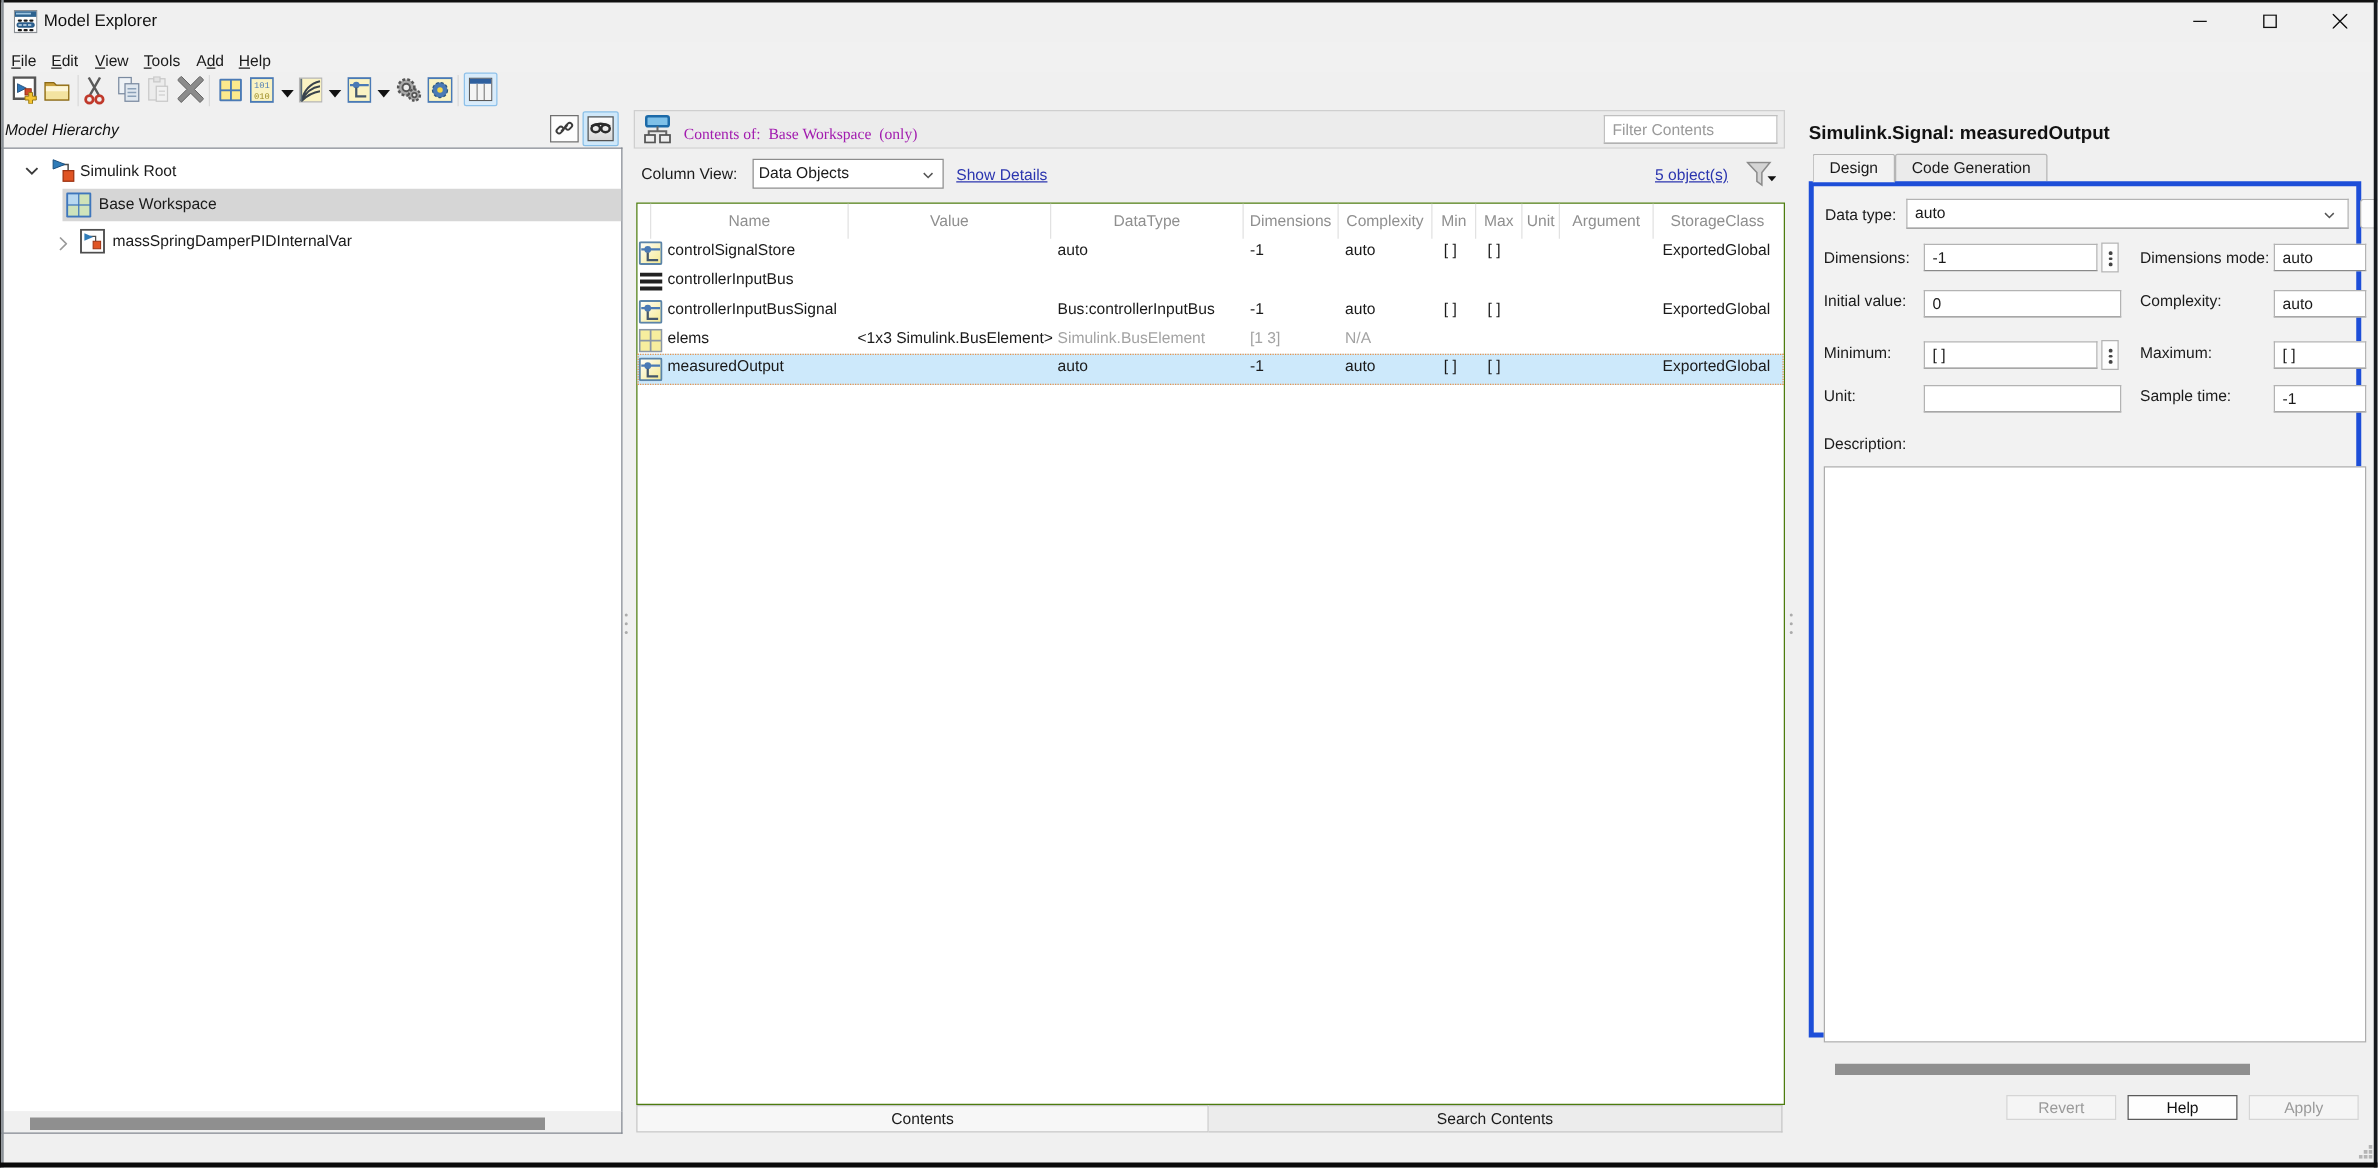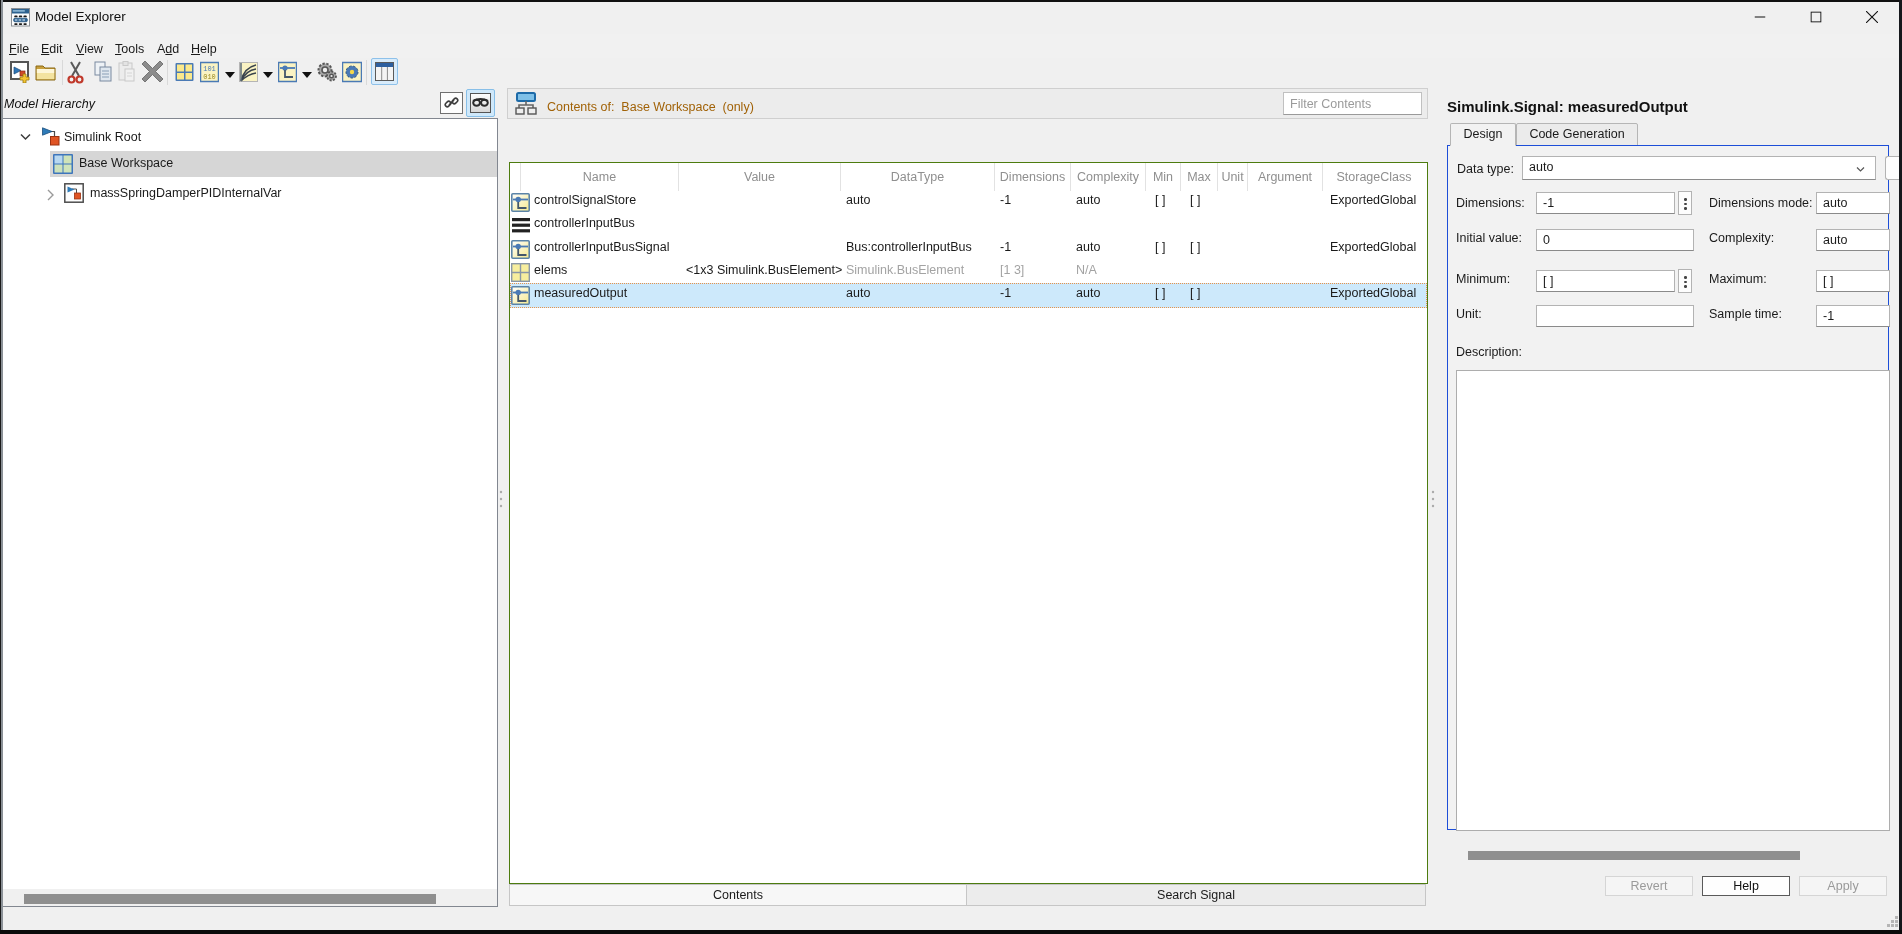--- a/index.html
+++ b/index.html
@@ -36,21 +36,21 @@
 #lp-tree { position:absolute; left:0; top:118px; width:498px; height:771px; background:#fff; border:1px solid #828790; border-bottom:none; }
 #lp-scroll { position:absolute; left:0; top:889px; width:498px; height:18px; background:#f0f0f0; border:1px solid #828790; border-top:none; }
 #lp-thumb { position:absolute; left:23px; top:5px; width:412px; height:10px; background:#8f8f8f; }
 .treerow { position:absolute; left:10px; height:26px; width:560px; }
 .tr-sel { background:#d6d6d6; }
 .tr-label { position:absolute; top:5px; font-size:12.5px; color:#1a1a1a; }
 
 
 #mp { position:absolute; left:507px; top:88px; width:921px; height:820px; }
 #mp-cbar { position:absolute; left:0; top:0; width:921px; height:31px; background:#ececec; border:1px solid #cfcfcf; }
-#mp-cbar-text { position:absolute; left:39px; top:11px; color:#a16207; }
+#mp-cbar-text { position:absolute; left:39px; top:11px; color:#a21caf;font-family:Liberation Serif, serif; }
 #mp-filter { position:absolute; left:776px; top:4px; width:139px; height:23px; background:#fff; border:1px solid #c0c0c0; border-bottom:1px solid #9a9a9a; }
 #mp-filter span { position:absolute; left:6px; top:4px; color:#9a9a9a; }
 #mp-colview { position:absolute; left:0; top:31px; width:921px; height:43px; background:#f0f0f0; }
 #cv-label { position:absolute; left:6px; top:13px; }
 #cv-combo { position:absolute; left:95px; top:8px; width:153px; height:24px; background:#fff; border:1px solid #8c8c8c; }
 #cv-combo span { position:absolute; left:4px; top:3px; }
 .chev { position:absolute; width:9px; height:9px; }
 #sd-link { position:absolute; left:258px; top:14px; color:#2b35af; text-decoration:underline; }
 #obj-link { position:absolute; left:817px; top:14px; color:#2b35af; text-decoration:underline; }
 #mp-table { position:absolute; left:2px; top:74px; width:919px; height:722px; background:#fff; border:1px solid #4d7c0f; }
@@ -61,21 +61,21 @@
 #row-sel { background:#cde9fb; outline:1px dotted #e8934a; outline-offset:-1px;text-align:right; }
 #row-sel .cell { top:3px; }
 #row-sel svg.sig { top:3px !important; }
 #mp-tabs { position:absolute; left:0; top:796px; width:921px; height:24px; }
 .mtab { position:absolute; top:0; height:22px; border:1px solid #c6c6c6; text-align:center; line-height:20px; }
 
 
 #rp { position:absolute; left:1440px; top:88px; width:457px; height:820px; }
 #rp-title { position:absolute; left:7px; top:10px; font-size:15px; font-weight:bold; color:#111; }
 .rtab { position:absolute; top:35px; height:23px; border:1px solid #b5b5b5; text-align:center; border-radius:2px 2px 0 0; line-height:21px; font-size:12.5px; }
-#rp-body { position:absolute; left:7px; top:57px; width:442px; height:685px; background:#f2f2f2; border:1px solid #1d4ed8; }
+#rp-body { position:absolute; left:7px; top:57px; width:442px; height:685px; background:#f2f2f2; border:4px solid #1d4ed8; }
 .rlabel { position:absolute; font-size:12.5px; color:#1a1a1a; }
 .rfield { position:absolute; background:#fff; border:1px solid #b3b3b3; border-bottom:1px solid #8a8a8a; font-size:12.5px; padding:3px 0 0 6px; }
 .dots3 { position:absolute; width:14px; height:24px; background:#fdfdfd; border:1px solid #b3b3b3; }
 .dots3 i { position:absolute; left:5px; width:2.5px; height:2.5px; border-radius:50%; background:#444; }
 #rp-scrollthumb { position:absolute; left:28px; top:763px; width:332px; height:9px; background:#8f8f8f; }
 .rbtn { position:absolute; top:788px; width:88px; height:20px; text-align:center; line-height:18px; font-size:12.5px; }
 #statusbar { position:absolute; left:0; top:908px; width:100%; height:22px; background:#f0f0f0; }
 </style>
 </head>
 <body>
@@ -272,20 +272,35 @@
         <rect x="2" y="1" width="18" height="8" rx="1.5" fill="#7ec0e8" stroke="#1c6aa8" stroke-width="2"></rect>
         <path d="M11,9 V13 M4,17 V13 H18 V17" fill="none" stroke="#666" stroke-width="1.6"></path>
         <rect x="1" y="16" width="8" height="6" fill="#eee" stroke="#555" stroke-width="1.4"></rect>
         <rect x="13" y="16" width="8" height="6" fill="#eee" stroke="#555" stroke-width="1.4"></rect>
       </svg>
       <span id="mp-cbar-text">Contents of:&nbsp; Base Workspace&nbsp; (only)</span>
     </div>
     <div id="mp-filter">
         <span>Filter Contents</span>
       </div>
+    <div id="mp-colview">
+      <span id="cv-label">Column View:</span>
+      <div id="cv-combo">
+          <span>Data Objects</span>
+        <svg class="chev" style="right:7px;top:8px" viewBox="0 0 9 9">
+            <path d="M1,2.5 L4.5,6 L8,2.5" fill="none" stroke="#555" stroke-width="1.2"></path>
+          </svg>
+      </div>
+      <span id="sd-link">Show Details</span>
+      <span id="obj-link">5 object(s)</span>
+      <svg class="abs" style="left:890px;top:10px" width="24" height="21" viewBox="0 0 24 21">
+        <path d="M1,1 H19 L12.5,9 V19 L8.5,16 V9 Z" fill="#d4d4d4" stroke="#8a8a8a" stroke-width="1.2"></path>
+        <path d="M17,12 h7 l-3.5,4 z" fill="#111"></path>
+      </svg>
+    </div>
     <div id="mp-table">
       <div class="hdrcell" style="left:0;width:11px"></div>
       <div class="hdrcell" style="left:11px;width:158px">Name</div>
       <div class="hdrcell" style="left:169px;width:162px">Value</div>
       <div class="hdrcell" style="left:331px;width:154px">DataType</div>
       <div class="hdrcell" style="left:485px;width:76px">Dimensions</div>
       <div class="hdrcell" style="left:561px;width:75px">Complexity</div>
       <div class="hdrcell" style="left:636px;width:35px">Min</div>
       <div class="hdrcell" style="left:671px;width:37px">Max</div>
       <div class="hdrcell" style="left:708px;width:30px">Unit</div>
@@ -343,21 +358,21 @@
         <span class="cell" style="left:336px">auto</span>
         <span class="cell" style="left:490px">-1</span>
         <span class="cell" style="left:566px">auto</span>
         <span class="cell" style="left:645px">[ ]</span>
         <span class="cell" style="left:680px">[ ]</span>
         <span class="cell" style="left:820px">ExportedGlobal</span>
       </div>
     </div>
     <div id="mp-tabs">
       <div class="mtab" style="left:2px;width:458px;background:#f7f7f7">Contents</div>
-      <div class="mtab" style="left:460px;width:459px;background:#ececec;border-left:none">Search Signal</div>
+      <div class="mtab" style="left:460px;width:459px;background:#ececec;border-left:none">Search Contents</div>
     </div>
   </div>
 
   <div id="rp">
     <span id="rp-title">Simulink.Signal: measuredOutput</span>
     <div class="rtab" style="left:10px;width:66px;background:#f2f2f2;border-bottom:1px solid #f2f2f2;z-index:2">Design</div>
     <div class="rtab" style="left:76px;width:122px;background:#ebebeb">Code Generation</div>
     <div id="rp-body">
       <span class="rlabel" style="left:9px;top:16px">Data type:</span>
       <div class="rfield" style="left:74px;top:10px;width:354px;height:24px">auto

